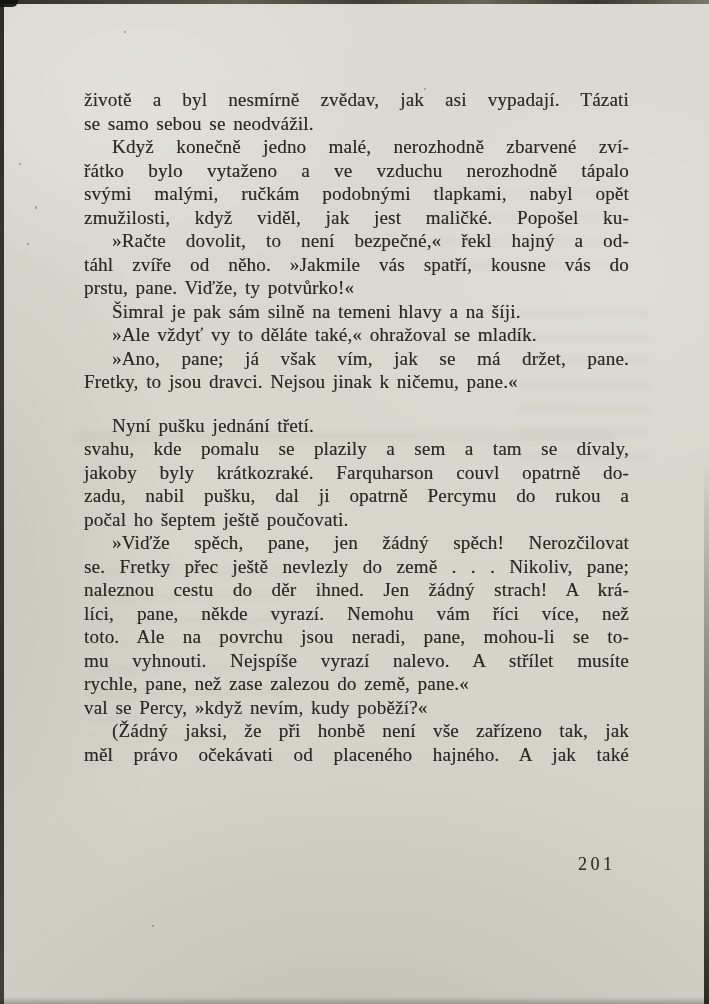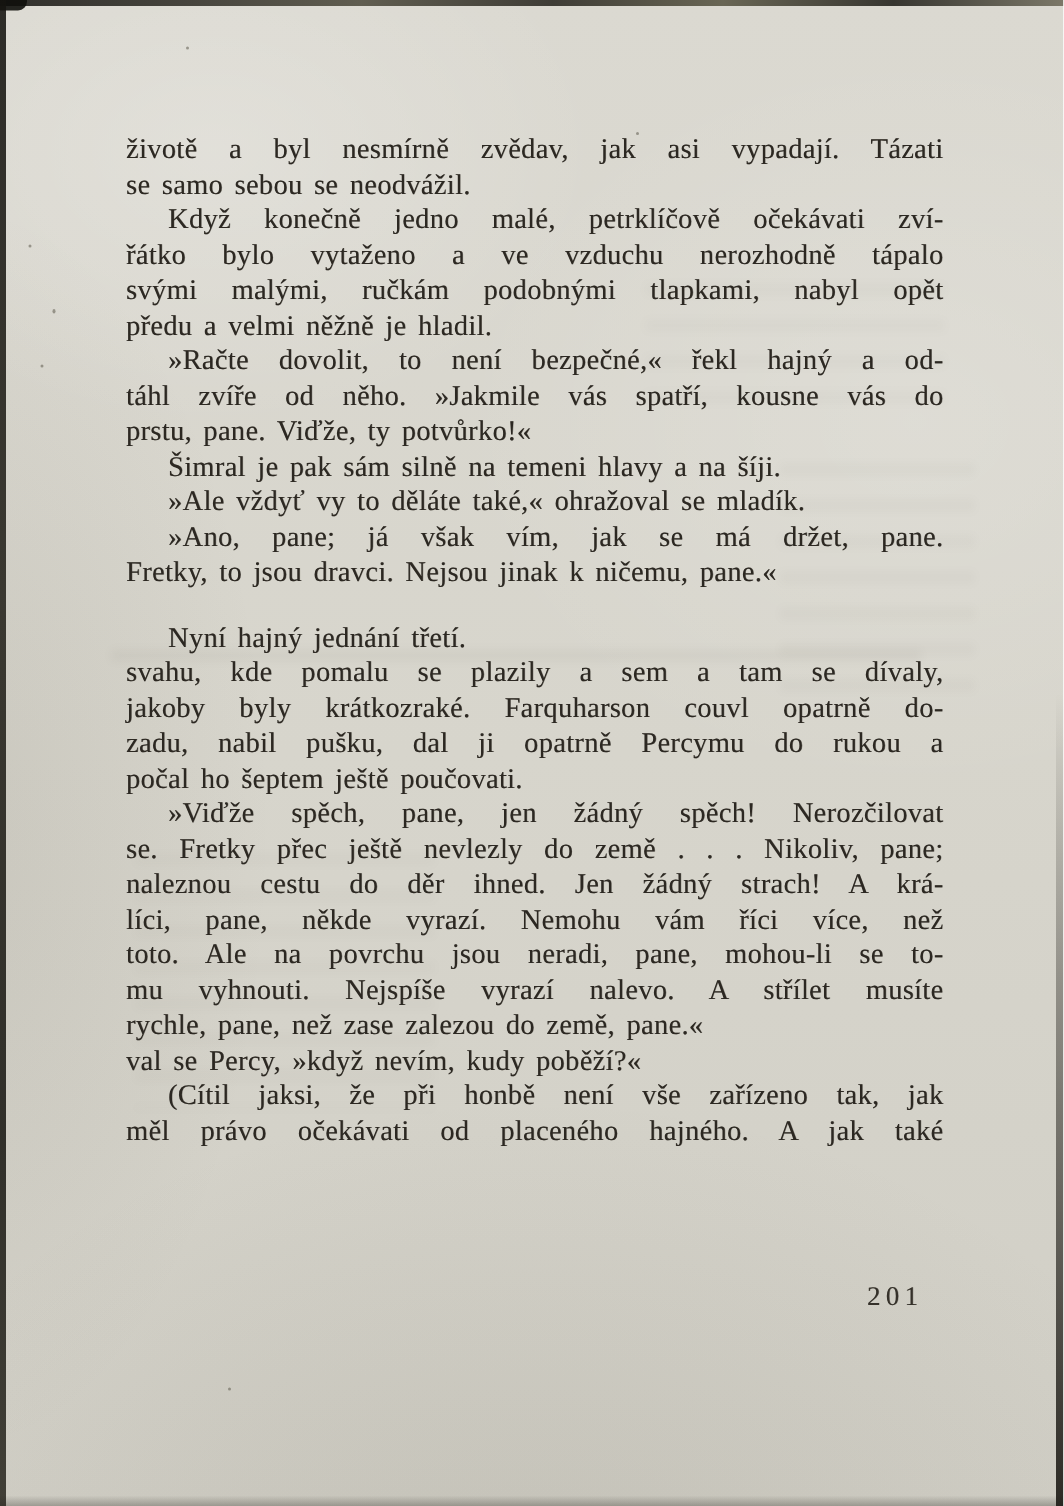--- a/index.html
+++ b/index.html
@@ -124,43 +124,43 @@
   <div class="speck s6"></div>
 
   <div class="smudge m1"></div>
   <div class="smudge m2"></div>
   <div class="smudge m3"></div>
   <div class="smudge m4"></div>
 
   <div class="textblock">
       <div class="ln">životě a byl nesmírně zvědav, jak asi vypadají. Tázati</div>
       <div class="ln last">se samo sebou se neodvážil.</div>
-      <div class="ln indent">Když konečně jedno malé, petrklíčově očekávati zví-</div>
+      <div class="ln indent">Když konečně jedno malé, nerozhodně zbarvené zví-</div>
       <div class="ln">řátko bylo vytaženo a ve vzduchu nerozhodně tápalo</div>
       <div class="ln">svými malými, ručkám podobnými tlapkami, nabyl opět</div>
-      <div class="ln last">předu a velmi něžně je hladil.</div>
+      <div class="ln">zmužilosti, když viděl, jak jest maličké. Popošel ku-</div>
       <div class="ln indent">»Račte dovolit, to není bezpečné,« řekl hajný a od-</div>
       <div class="ln">táhl zvíře od něho. »Jakmile vás spatří, kousne vás do</div>
       <div class="ln last">prstu, pane. Viďže, ty potvůrko!«</div>
       <div class="ln indent last">Šimral je pak sám silně na temeni hlavy a na šíji.</div>
       <div class="ln indent last">»Ale vždyť vy to děláte také,« ohražoval se mladík.</div>
       <div class="ln indent">»Ano, pane; já však vím, jak se má držet, pane.</div>
       <div class="ln last">Fretky, to jsou dravci. Nejsou jinak k ničemu, pane.«</div>
-      <div class="ln indent last gap">Nyní hajný jednání třetí.</div>
+      <div class="ln indent last gap">Nyní pušku jednání třetí.</div>
       <div class="ln">svahu, kde pomalu se plazily a sem a tam se dívaly,</div>
       <div class="ln">jakoby byly krátkozraké. Farquharson couvl opatrně do-</div>
       <div class="ln">zadu, nabil pušku, dal ji opatrně Percymu do rukou a</div>
       <div class="ln last">počal ho šeptem ještě poučovati.</div>
       <div class="ln indent">»Viďže spěch, pane, jen žádný spěch! Nerozčilovat</div>
       <div class="ln">se. Fretky přec ještě nevlezly do země . . . Nikoliv, pane;</div>
       <div class="ln">naleznou cestu do děr ihned. Jen žádný strach! A krá-</div>
       <div class="ln">líci, pane, někde vyrazí. Nemohu vám říci více, než</div>
       <div class="ln">toto. Ale na povrchu jsou neradi, pane, mohou-li se to-</div>
       <div class="ln">mu vyhnouti. Nejspíše vyrazí nalevo. A střílet musíte</div>
       <div class="ln last">rychle, pane, než zase zalezou do země, pane.«</div>
       <div class="ln last">val se Percy, »když nevím, kudy poběží?«</div>
-      <div class="ln indent">(Cítil jaksi, že při honbě není vše zařízeno tak, jak</div>
+      <div class="ln indent">(Žádný jaksi, že při honbě není vše zařízeno tak, jak</div>
       <div class="ln">měl právo očekávati od placeného hajného. A jak také</div>
     </div>
 
   <div class="folio">201</div>
 
 </div>
 
 </body></html>

